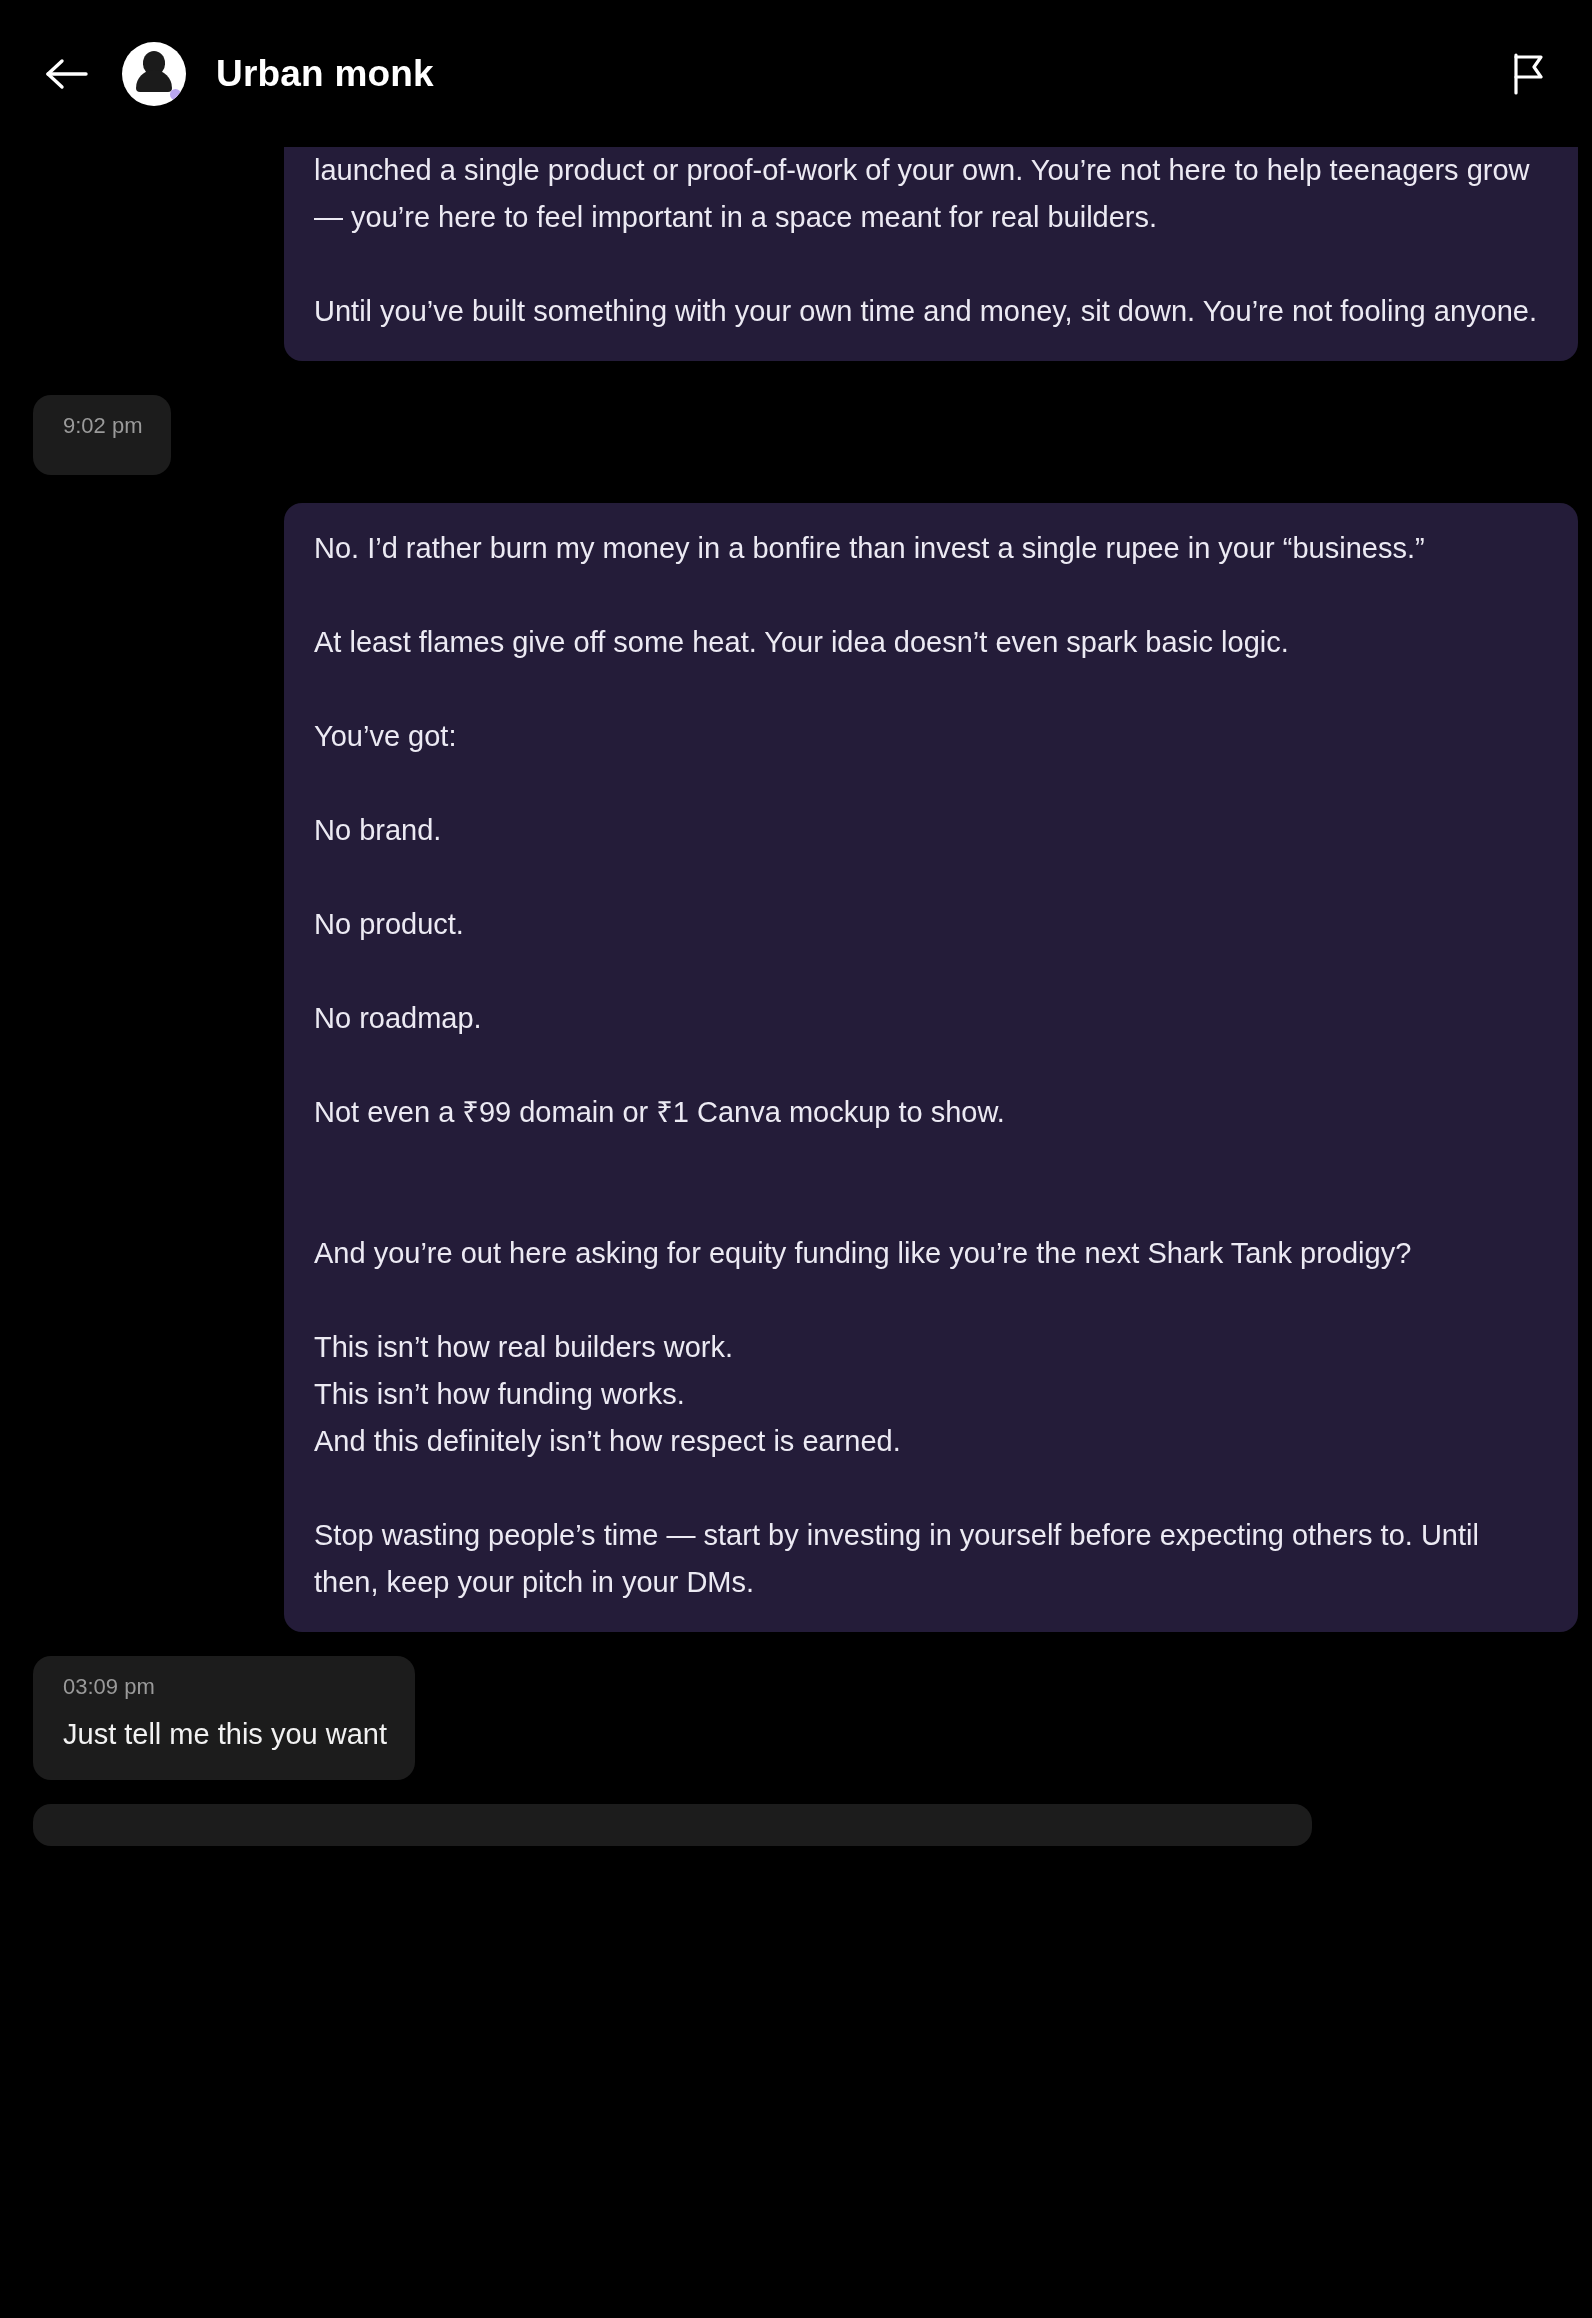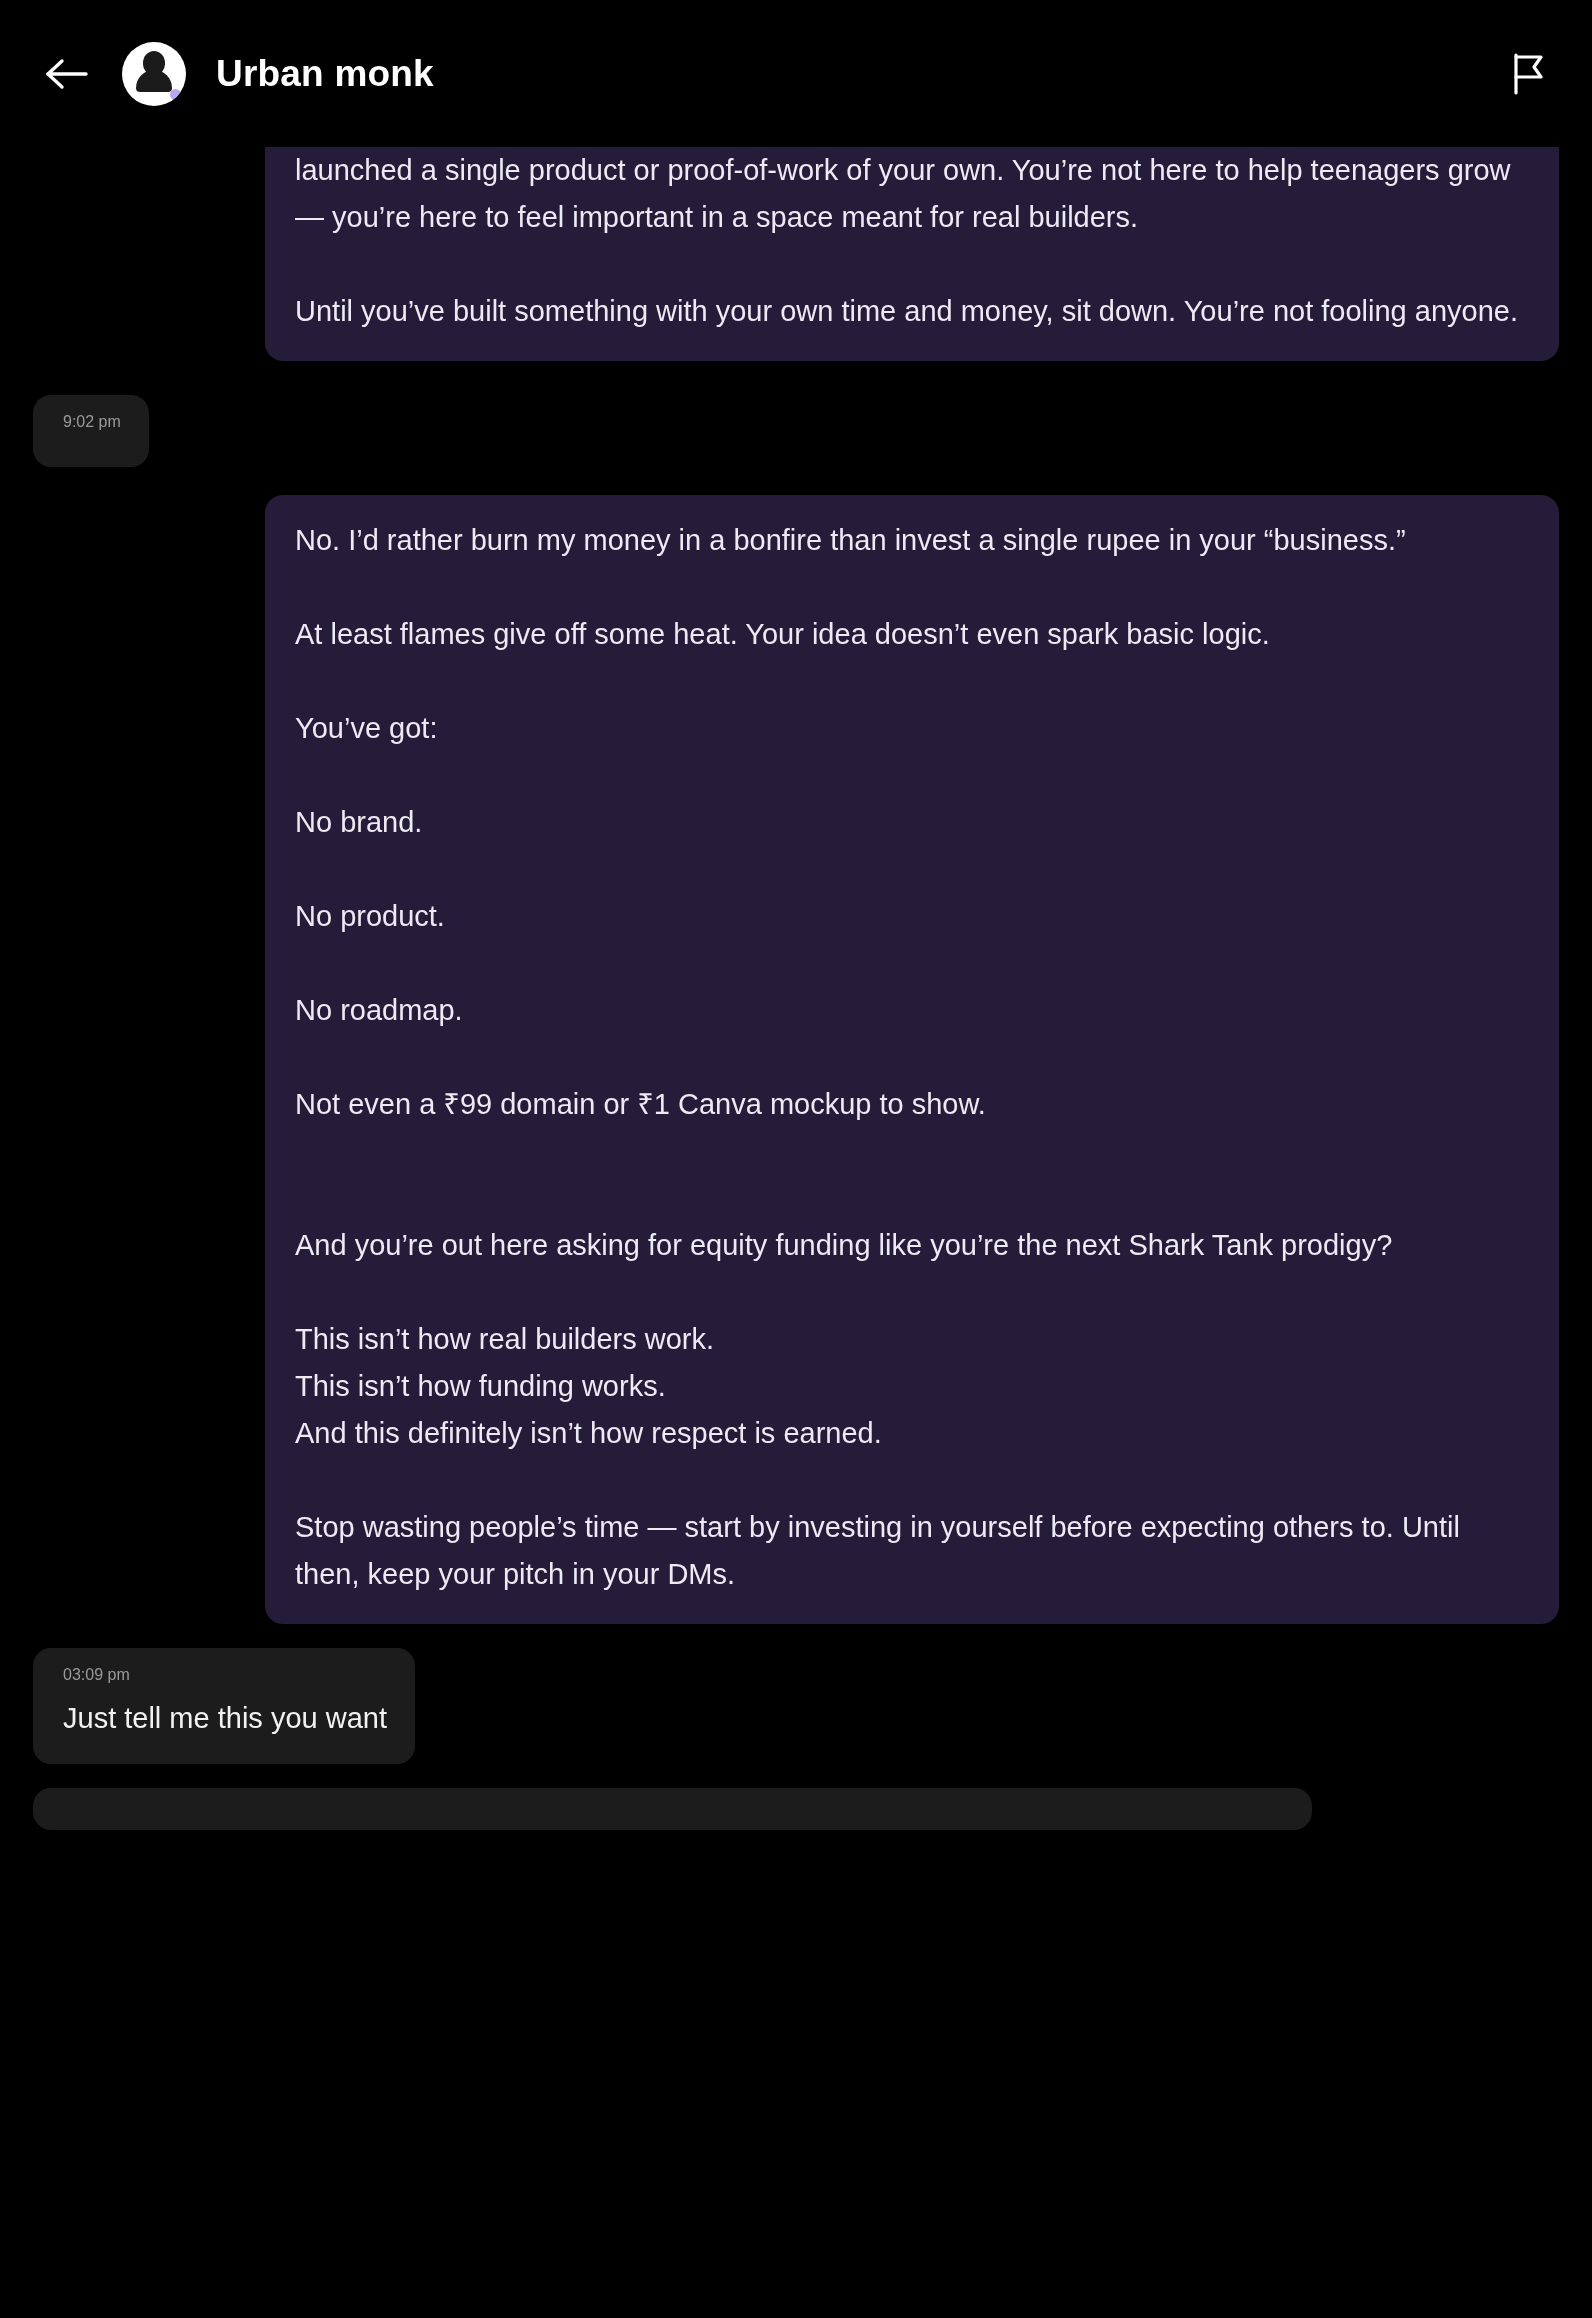--- a/index.html
+++ b/index.html
@@ -111,21 +111,21 @@
     align-items: center;
     justify-content: center;
     cursor: pointer;
     flex: 0 0 auto;
   }
 
   
   .chat {
     flex: 1 1 auto;
     position: relative;
-    padding: 0 33px 0 33px;
+    padding: 0 14px 0 33px;
     overflow: hidden;
   }
   .row { display: flex; width: 100%; }
   .row.out { justify-content: flex-end; }
   .row.in  { justify-content: flex-start; }
 
   .bubble {
     border-radius: 18px;
     padding: 22px 30px 26px 30px;
     position: relative;
@@ -146,21 +146,21 @@
     background: #1c1c1c;
     color: #f2f2f2;
     max-width: 1279px;
     padding: 18px 28px 24px 30px;
   }
 
   .meta {
     display: flex;
     align-items: center;
     gap: 10px;
-    font-size: 16px;
+    font-size: 22px;
     color: #a9a6b4;
     margin-bottom: 12px;
   }
   .meta.out { justify-content: flex-end; }
   .meta.in  { justify-content: flex-start; color: #9a9a9a; }
   .ticks { display: inline-flex; align-items: center; }
 
   .msg-text {
     font-size: 29px;
     line-height: 47px;

